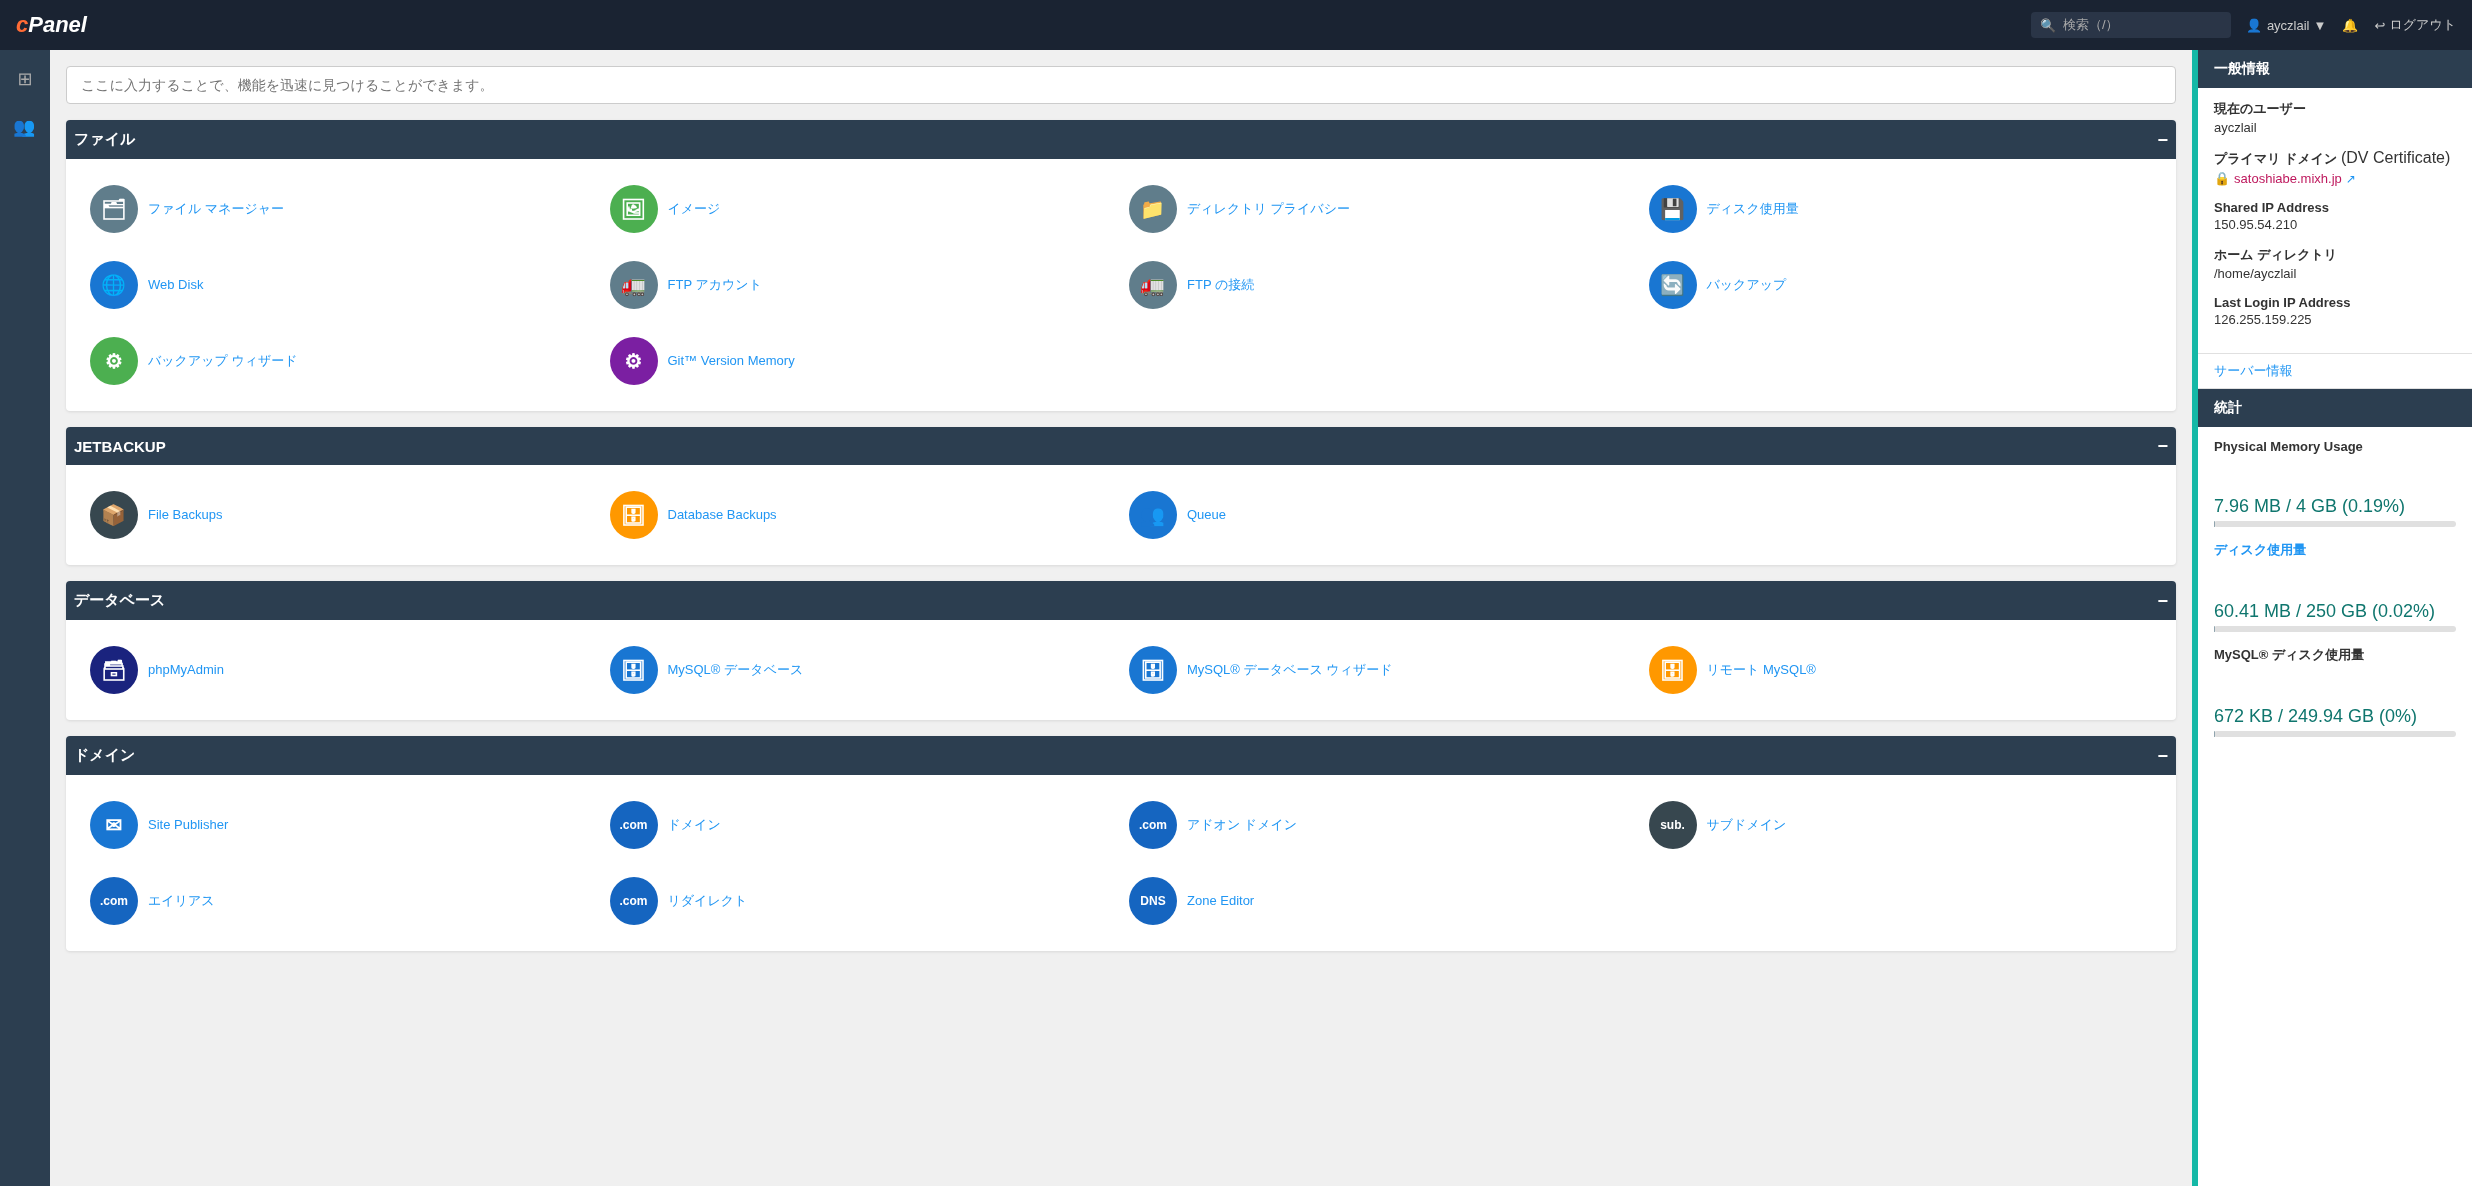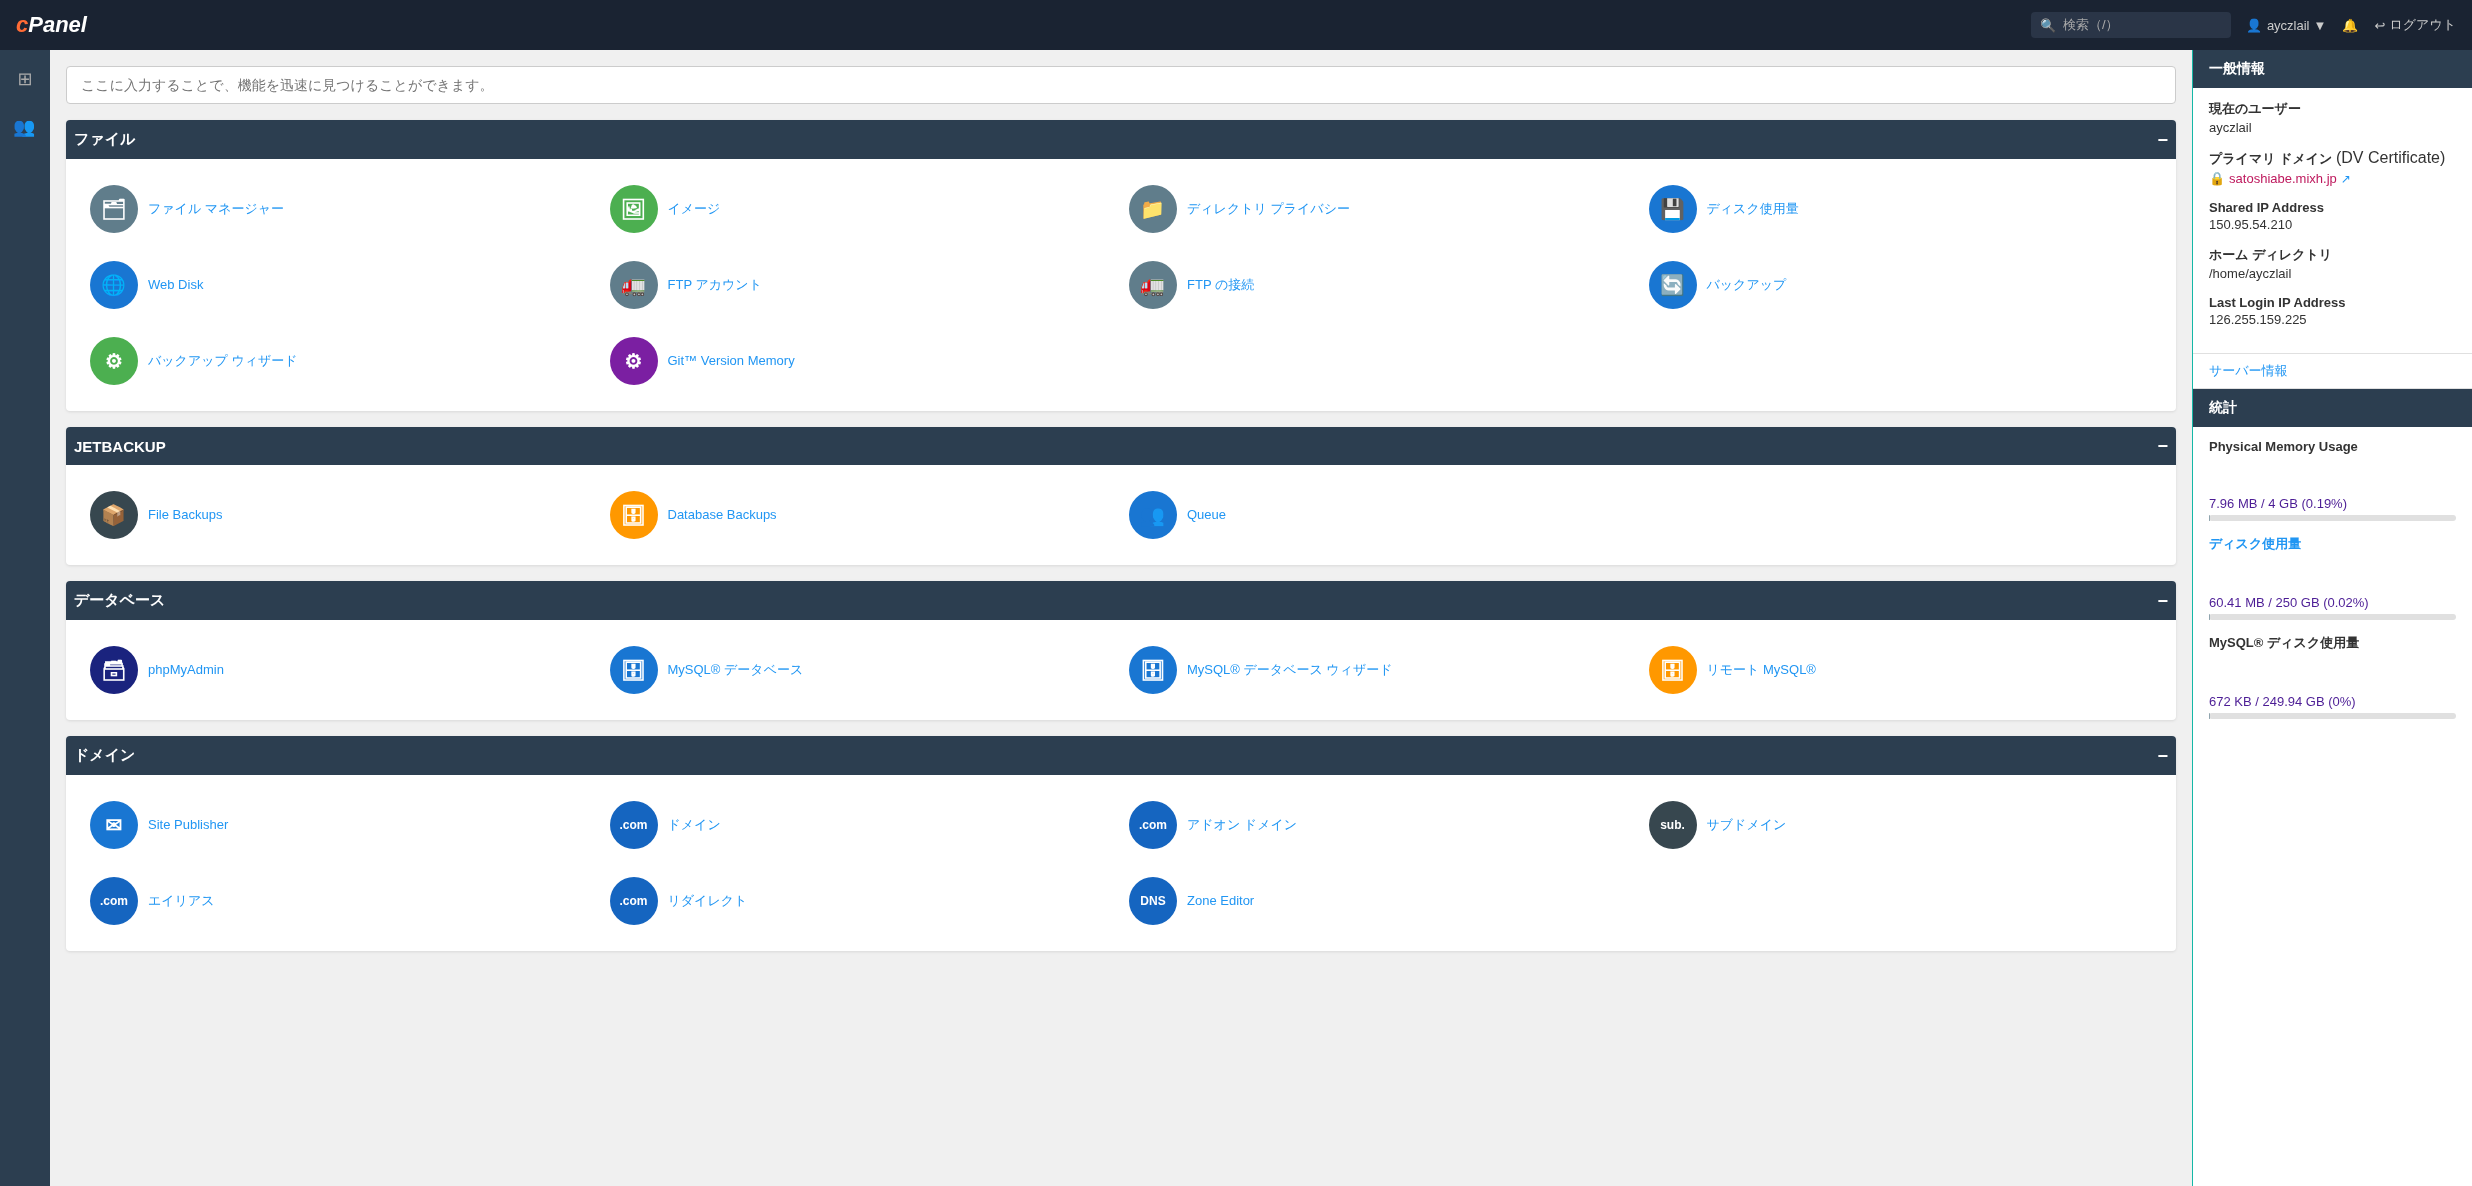--- a/index.html
+++ b/index.html
@@ -122,21 +122,21 @@
       justify-content: center;
       font-size: 22px;
       flex-shrink: 0;
       overflow: hidden;
     }
 
     
     .right-panel {
       width: 280px;
       background: #fff;
-      border-left: 1px solid #14b8a6;
+      border-left: 6px solid #14b8a6;
       flex-shrink: 0;
       overflow-y: auto;
     }
     .panel-section-header {
       background: #2c3e50;
       color: #fff;
       padding: 10px 16px;
       font-size: 14px;
       font-weight: 600;
     }
@@ -153,21 +153,21 @@
       border-radius: 3px;
       font-size: 13px;
       color: #333;
     }
 
     
     .stats-section { border-top: 1px solid #e0e0e0; }
     .stats-body { padding: 12px 16px; }
     .stat-item { margin-bottom: 14px; }
     .stat-label { font-weight: bold; font-size: 13px; margin-bottom: 2px; }
-    .stat-value { font-size: 13px; color: #4c1d95; margin-bottom: 4px; margin-top: 42px; }
+    .stat-value { font-size: 18px; color: #0f766e; margin-bottom: 4px; margin-top: 42px; }
     .stat-bar-bg { background: #e0e0e0; height: 6px; border-radius: 3px; }
     .stat-bar { background: #90a4ae; height: 6px; border-radius: 3px; }
     .stat-link { color: #2196f3; font-weight: bold; font-size: 13px; cursor: pointer; }
   </style>
 </head>
 <body>
 
 <div class="header">
   <div class="header-logo">
     <span>c</span>Panel

